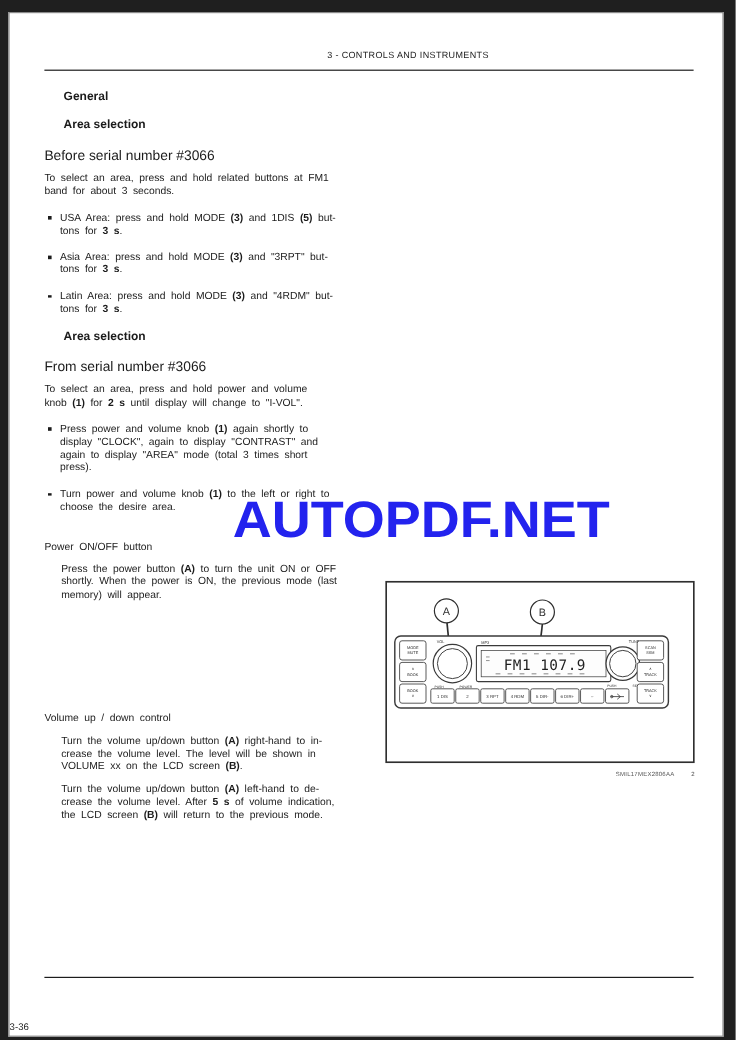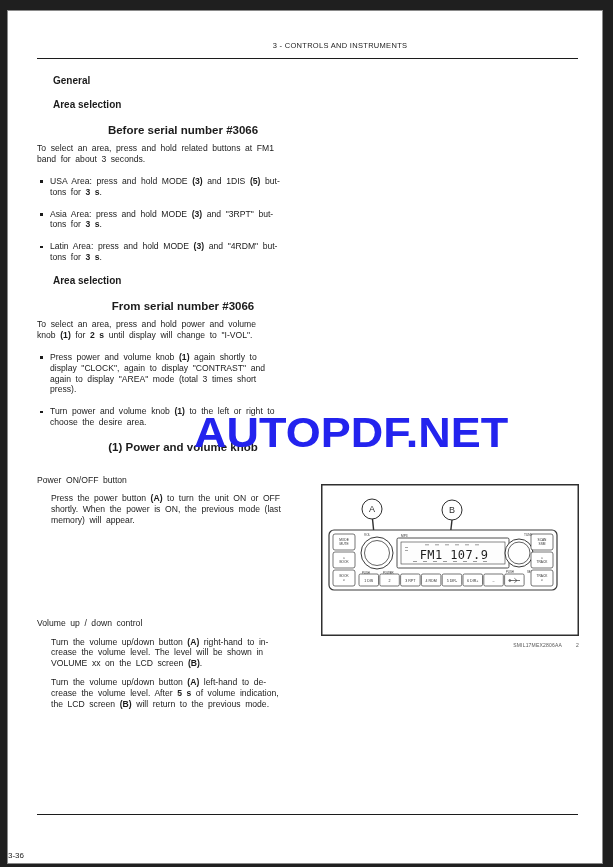--- a/index.html
+++ b/index.html
@@ -26,21 +26,21 @@
   .footer-num{
     position:absolute;left:0;top:840px;width:100%;text-align:left;font-size:8px;color:#222;
   }
   .text-column{
     position:absolute;left:29px;top:52px;width:292px;z-index:1;
     font-size:8.6px;line-height:10.8px;word-spacing:2.2px;color:#1b1b1b;
   }
   .blk{white-space:nowrap;}
   .blk .lines{display:inline-block;white-space:nowrap;vertical-align:top;}
   .h2{font-size:10px;font-weight:bold;margin:13px 16px 0;word-spacing:0;}
-  .h1{font-size:11.5px;font-weight:bold;margin:14px 0 0;word-spacing:0;text-align:center;}
+  .h1{font-size:11.5px;font-weight:normal;margin:14px 0 0;word-spacing:0;}
   .p{margin:8px 0 0;}
   .label{margin:22px 0 0;}
   .pindent{margin:8px 0 0;padding-left:14px;}
   .bullet{margin:11px 0 0;padding-left:13px;position:relative;}
   .bullet .marker{
     position:absolute;left:3px;top:4.5px;width:2.6px;height:2.6px;background:#1b1b1b;
   }
   .bb{font-weight:bold;}
   .watermark{
     position:absolute;left:186px;top:400px;z-index:5;
@@ -71,21 +71,20 @@
       <div class="blk h1">Before serial number #3066</div>
       <div class="blk p"><div class="lines"><span>To select an area, press and hold related buttons at FM1</span><br><span>band for about 3 seconds.</span></div></div>
       <div class="blk bullet"><span class="marker"></span><div class="lines"><span>USA Area: press and hold MODE </span><span class="bb">(3)</span><span> and 1DIS </span><span class="bb">(5)</span><span> but-</span><br><span>tons for </span><span class="bb">3 s</span><span>.</span></div></div>
       <div class="blk bullet"><span class="marker"></span><div class="lines"><span>Asia Area: press and hold MODE </span><span class="bb">(3)</span><span> and "3RPT" but-</span><br><span>tons for </span><span class="bb">3 s</span><span>.</span></div></div>
       <div class="blk bullet"><span class="marker"></span><div class="lines"><span>Latin Area: press and hold MODE </span><span class="bb">(3)</span><span> and "4RDM" but-</span><br><span>tons for </span><span class="bb">3 s</span><span>.</span></div></div>
       <div class="blk h2">Area selection</div>
       <div class="blk h1">From serial number #3066</div>
       <div class="blk p"><div class="lines"><span>To select an area, press and hold power and volume</span><br><span>knob </span><span class="bb">(1)</span><span> for </span><span class="bb">2 s</span><span> until display will change to "I-VOL".</span></div></div>
       <div class="blk bullet"><span class="marker"></span><div class="lines"><span>Press power and volume knob </span><span class="bb">(1)</span><span> again shortly to</span><br><span>display "CLOCK", again to display "CONTRAST" and</span><br><span>again to display "AREA" mode (total 3 times short</span><br><span>press).</span></div></div>
       <div class="blk bullet"><span class="marker"></span><div class="lines"><span>Turn power and volume knob </span><span class="bb">(1)</span><span> to the left or right to</span><br><span>choose the desire area.</span></div></div>
-      <div class="blk h1">(1) Power and volume knob</div>
       <div class="blk label">Power ON/OFF button</div>
       <div class="blk pindent"><div class="lines"><span>Press the power button </span><span class="bb">(A)</span><span> to turn the unit ON or OFF</span><br><span>shortly. When the power is ON, the previous mode (last</span><br><span>memory) will appear.</span></div></div>
       <div style="height: 70px;"></div>
       <div class="blk label">Volume up / down control</div>
       <div class="blk pindent"><div class="lines"><span>Turn the volume up/down button </span><span class="bb">(A)</span><span> right-hand to in-</span><br><span>crease the volume level.  The level will be shown in</span><br><span>VOLUME xx on the LCD screen </span><span class="bb">(B)</span><span>.</span></div></div>
       <div class="blk pindent"><div class="lines"><span>Turn the volume up/down button </span><span class="bb">(A)</span><span> left-hand to de-</span><br><span>crease the volume level. After </span><span class="bb">5 s</span><span> of volume indication,</span><br><span>the LCD screen </span><span class="bb">(B)</span><span> will return to the previous mode.</span></div></div>
     </div>
 
   <div class="watermark" style="color: rgb(35, 35, 238);">AUTOPDF.NET</div>
 

